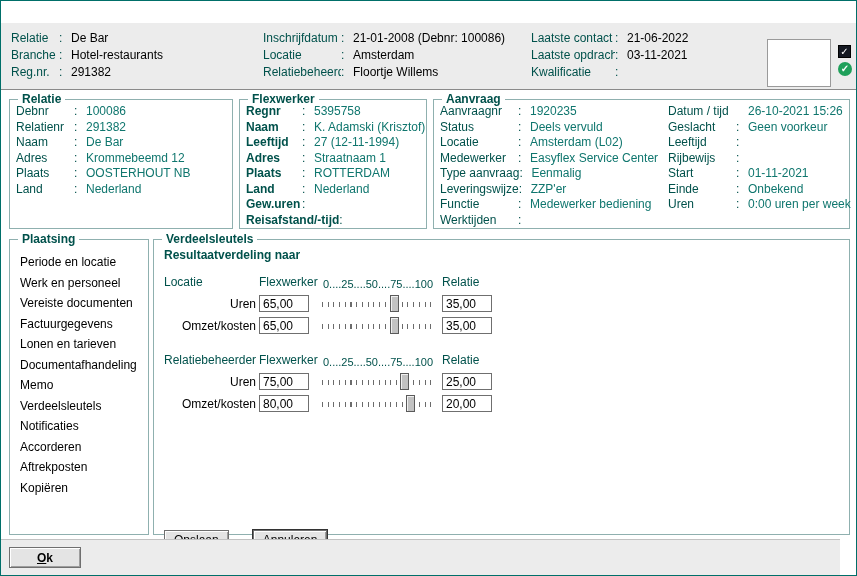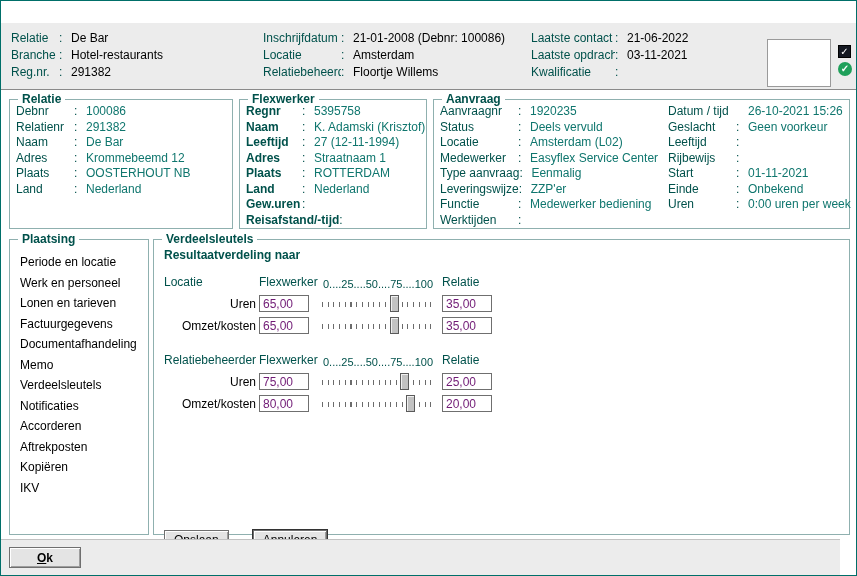--- a/index.html
+++ b/index.html
@@ -57,21 +57,21 @@
 
   
   #vd-body { position:absolute; inset:0; }
   .vd-heading { position:absolute; left:10px; top:8px; font-weight:bold; color:#00514b; }
   .vrow { position:absolute; left:10px; width:345px; height:19px; }
   .vrow > * { position:absolute; top:0; }
   .vsec { left:0; color:#00514b; line-height:17px; }
   .vcolh { color:#00514b; line-height:17px; }
   .vscale { width:120px; text-align:center; font-size:11px; top:2px; }
   .vlabel { left:0; width:92px; text-align:right; line-height:19px; color:#000; }
-  .vnum { width:50px; height:17px; border:1px solid #6f6f6f; background:#fff; font:12px "Liberation Sans", sans-serif; padding:0 3px; color:#701a75; }
+  .vnum { width:50px; height:17px; border:1px solid #6f6f6f; background:#fff; font:12px "Liberation Sans", sans-serif; padding:0 3px; color:#000000; }
   .vslider { width:116px; height:17px; }
   .vticks { position:absolute; left:2px; right:2px; top:7px; height:5px;
     background-image:repeating-linear-gradient(90deg,#6b6b6b 0 1px, transparent 1px 5.7px); }
   .vhandle { position:absolute; top:0; width:9px; height:17px; background:#c2c2c2;
     border:1px solid #5a5a5a; box-shadow:inset 1px 1px 0 #f0f0f0; cursor:pointer; }
   .vd-buttons { position:absolute; left:10px; top:270px; display:flex; gap:24px;align-items:flex-end; }
 
   
   .btn { height:20px; padding:0 9px; background:#e4e4e4; border:1px solid #6f6f6f;
     box-shadow:inset 1px 1px 0 #ffffff, inset -1px -1px 0 #9d9d9d;
@@ -308,30 +308,30 @@
           <span class="gb-value">0:00 uren per week</span>
         </div>
       </div>
   </div>
 
   <div class="gb" id="gb-plaatsing">
     <div class="gb-legend">Plaatsing</div>
     <div class="menu" id="plaatsing-menu">
         <div class="menu-item">Periode en locatie</div>
         <div class="menu-item">Werk en personeel</div>
+        <div class="menu-item">Vereiste documenten</div>
+        <div class="menu-item">Factuurgegevens</div>
         <div class="menu-item">Lonen en tarieven</div>
-        <div class="menu-item">Factuurgegevens</div>
         <div class="menu-item">Documentafhandeling</div>
         <div class="menu-item">Memo</div>
         <div class="menu-item">Verdeelsleutels</div>
         <div class="menu-item">Notificaties</div>
         <div class="menu-item">Accorderen</div>
         <div class="menu-item">Aftrekposten</div>
         <div class="menu-item">Kopiëren</div>
-        <div class="menu-item">IKV</div>
       </div>
   </div>
 
   <div class="gb" id="gb-verdeel">
     <div class="gb-legend">Verdeelsleutels</div>
     <div id="vd-body">
       <div class="vd-heading">Resultaatverdeling naar</div>
       <div class="vd-buttons">
         <button class="btn accesskey" id="opslaan-btn"><u>O</u>pslaan</button>
         <button class="btn accesskey focused" id="annuleren-btn"><u>A</u>nnuleren</button>

